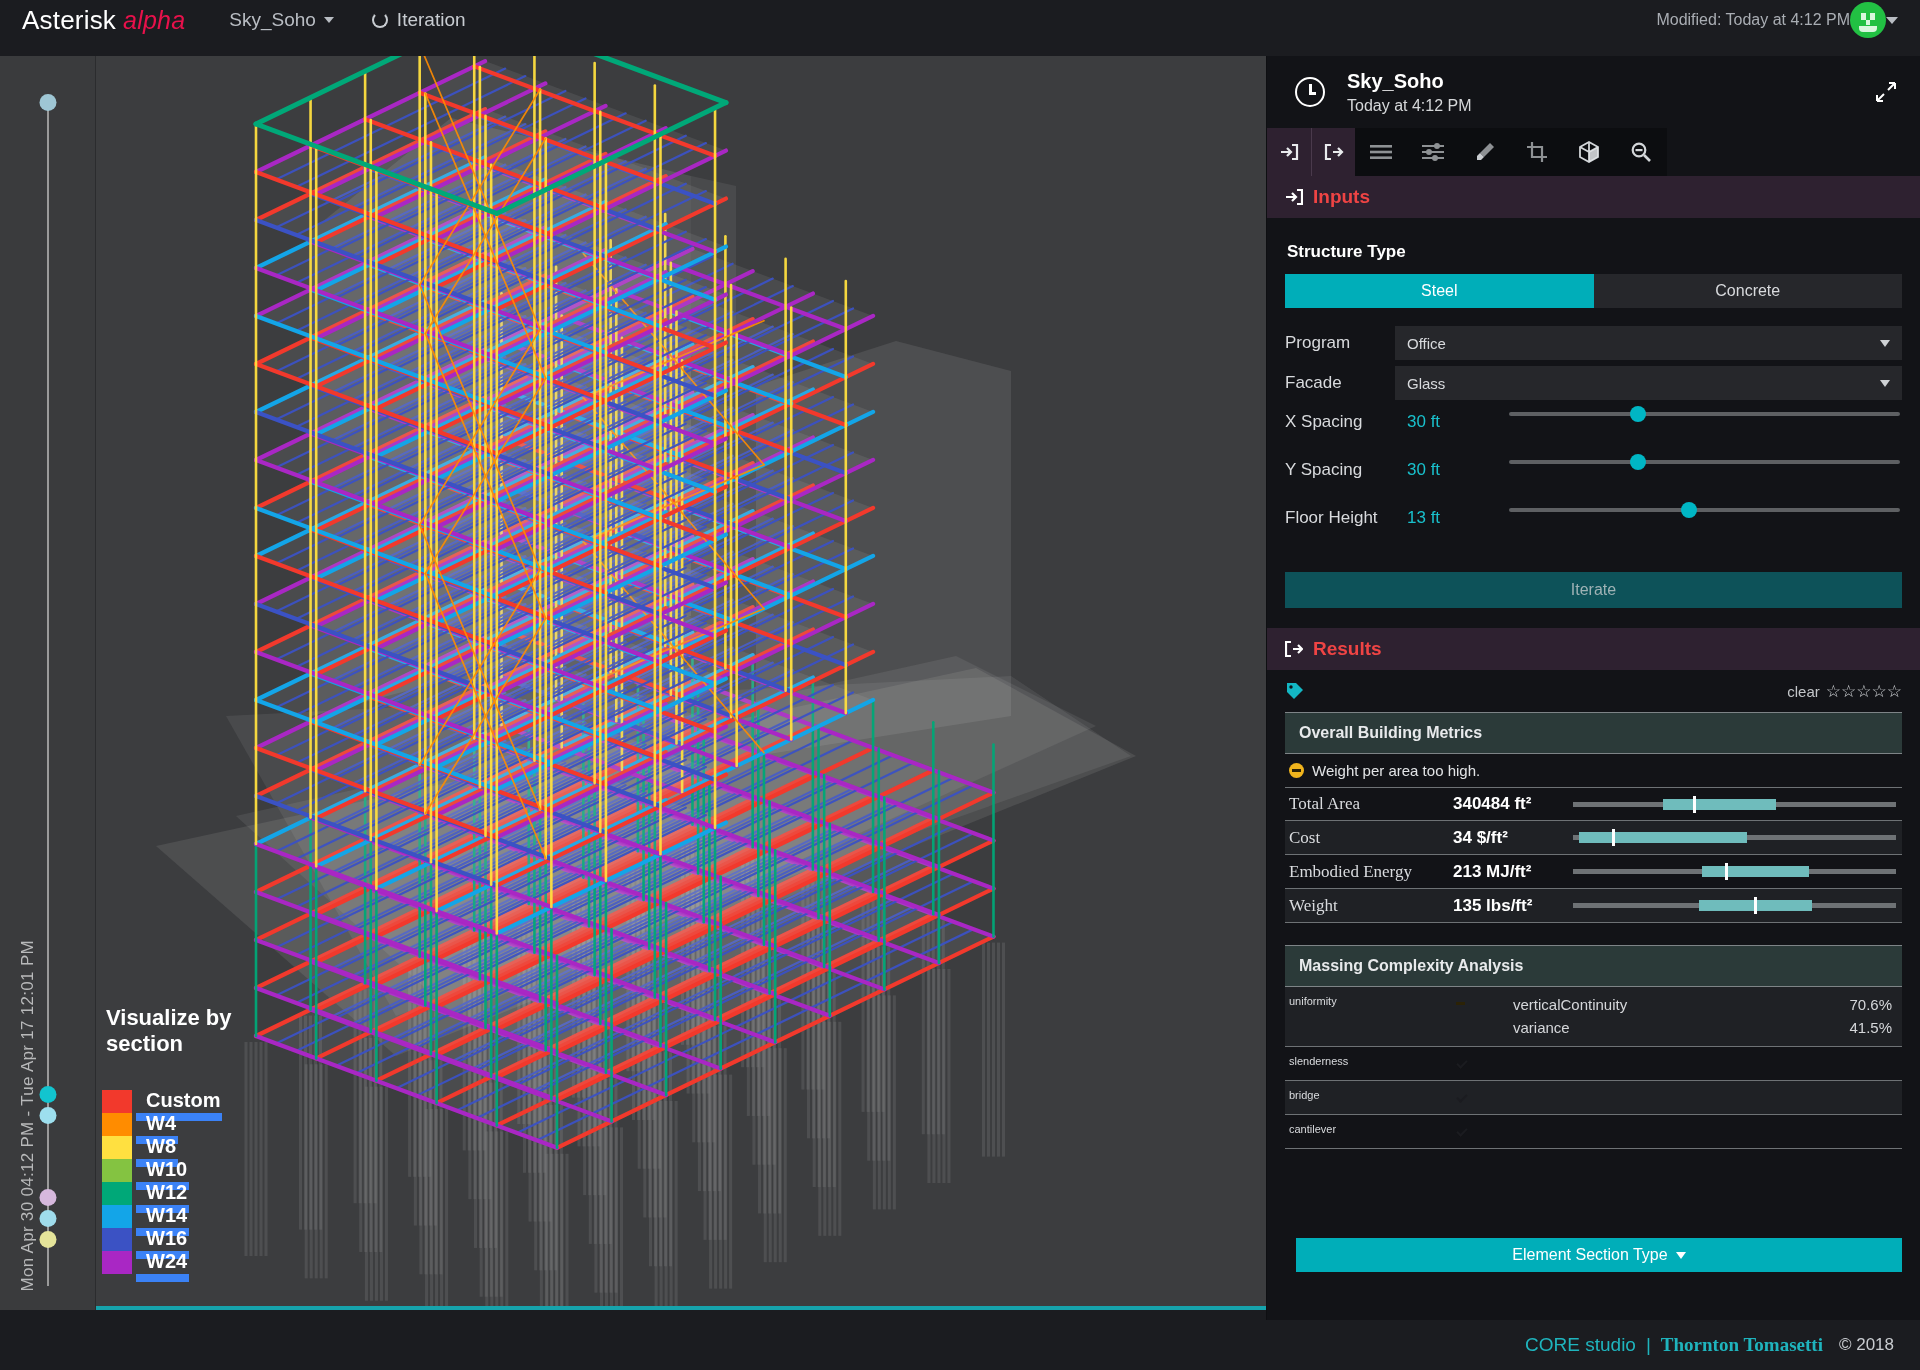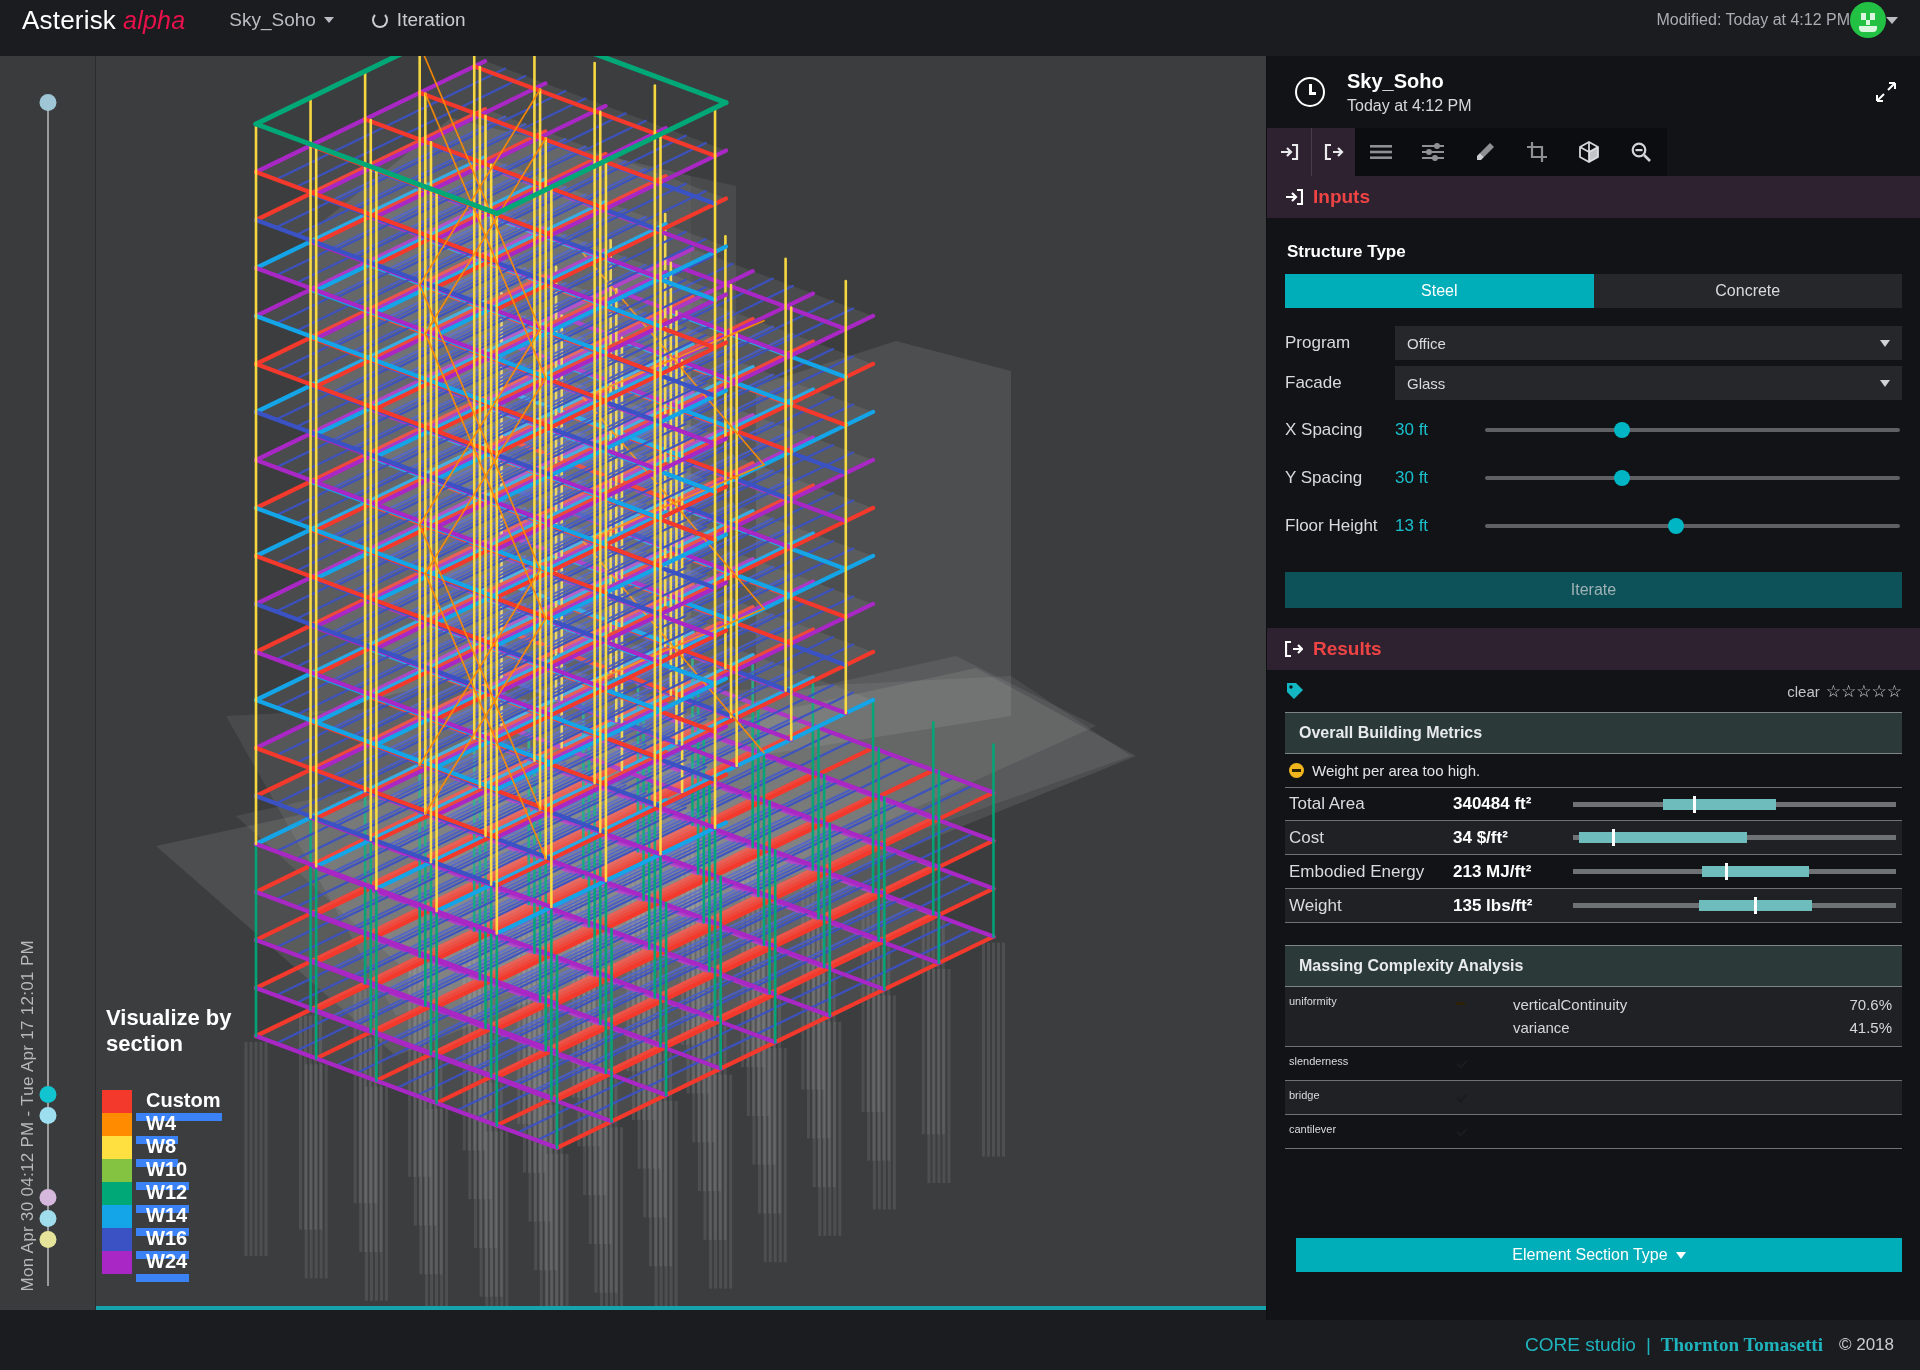--- a/index.html
+++ b/index.html
@@ -105,21 +105,21 @@
 
   .row-sel { display:flex; align-items:center; height:34px; margin-bottom:6px; }
   .row-sel .lab { width:110px; color:#d8dadd; font-size:17px; }
   .sel {
     flex:1; height:34px; background:#26272b; color:#d8dadd; font-size:15px;
     display:flex; align-items:center; padding:0 12px; position:relative; cursor:pointer;
   }
   .sel .v { flex:1; }
   .sel .c { width:0;height:0;border-left:5px solid transparent;border-right:5px solid transparent;border-top:7px solid #cfd2d5; }
 
-  .slider-row { display:flex; align-items:center; height:36px; margin-top:12px; }
+  .slider-row { display:flex; align-items:flex-start; height:36px; margin-top:12px;gap:12px; }
   .slider-row .lab { width:110px; color:#d8dadd; font-size:17px; }
   .slider-row .val { width:90px; color:#19c0cc; font-size:17px; }
   .track { flex:1; height:4px; background:#5e6063; border-radius:2px; position:relative; margin-right:2px; }
   .knob { position:absolute; top:-6px; width:16px;height:16px;border-radius:50%; background:#00b6c4; transform:translateX(-50%); cursor:pointer;}
 
   .iterate {
     margin:28px 0 20px 0; height:36px; background:#0d5259; color:#9fb2b5; font-size:16px;
     display:flex; align-items:center; justify-content:center; cursor:pointer;
   }
 
@@ -136,21 +136,21 @@
   }
   .warn-row { display:flex; align-items:center; gap:8px; padding:8px 2px 8px 4px; color:#e2e4e6; font-size:15px;}
   .dot-warn { width:15px;height:15px;border-radius:50%;background:#f0b41d; position:relative; flex:0 0 15px;}
   .dot-warn:after{content:"";position:absolute;left:3px;top:6.3px;width:9px;height:2.6px;background:#2b2206;}
   .dot-ok { width:16px;height:16px;border-radius:50%;background:#b9bcbf; position:relative; flex:0 0 16px;}
   .dot-ok:after{content:"";position:absolute;left:4px;top:4px;width:8px;height:4px;border-left:2.4px solid #1b1c20;border-bottom:2.4px solid #1b1c20;transform:rotate(-45deg);}
 
   .mrow { display:flex; align-items:center; height:34px; border-bottom:1px solid #6e7275; }
   .mrow:first-of-type { border-top:1px solid #6e7275; }
   .mrow.alt { background:#1f2125; }
-  .mrow .mname { width:168px; color:#d9dbde; font-size:17px; padding-left:4px; }
+  .mrow .mname { width:168px; color:#d9dbde; font-size:17px; padding-left:4px;font-family:Liberation Serif, serif; }
   .mrow .mval { width:120px; color:#ffffff; font-size:17px; font-weight:bold; }
   .mbar { flex:1; height:5px; background:#6e7275; position:relative; margin-right:6px; }
   .mbar .fill { position:absolute; top:-3px; height:11px; background:#6fbcbc; }
   .mbar .mk { position:absolute; top:-6px; width:3px; height:17px; background:#ffffff; }
 
   .crow { display:flex; align-items:flex-start; min-height:34px; border-bottom:1px solid #6e7275; padding:6px 0; }
   .crow.alt { background:#1f2125; }
   .crow .cname { width:168px; color:#d9dbde; font-size:11px; padding-left:4px; padding-top:2px; }
   .crow .cicon { width:60px; padding-top:3px; }
   .crow .cdetail { flex:1; }

